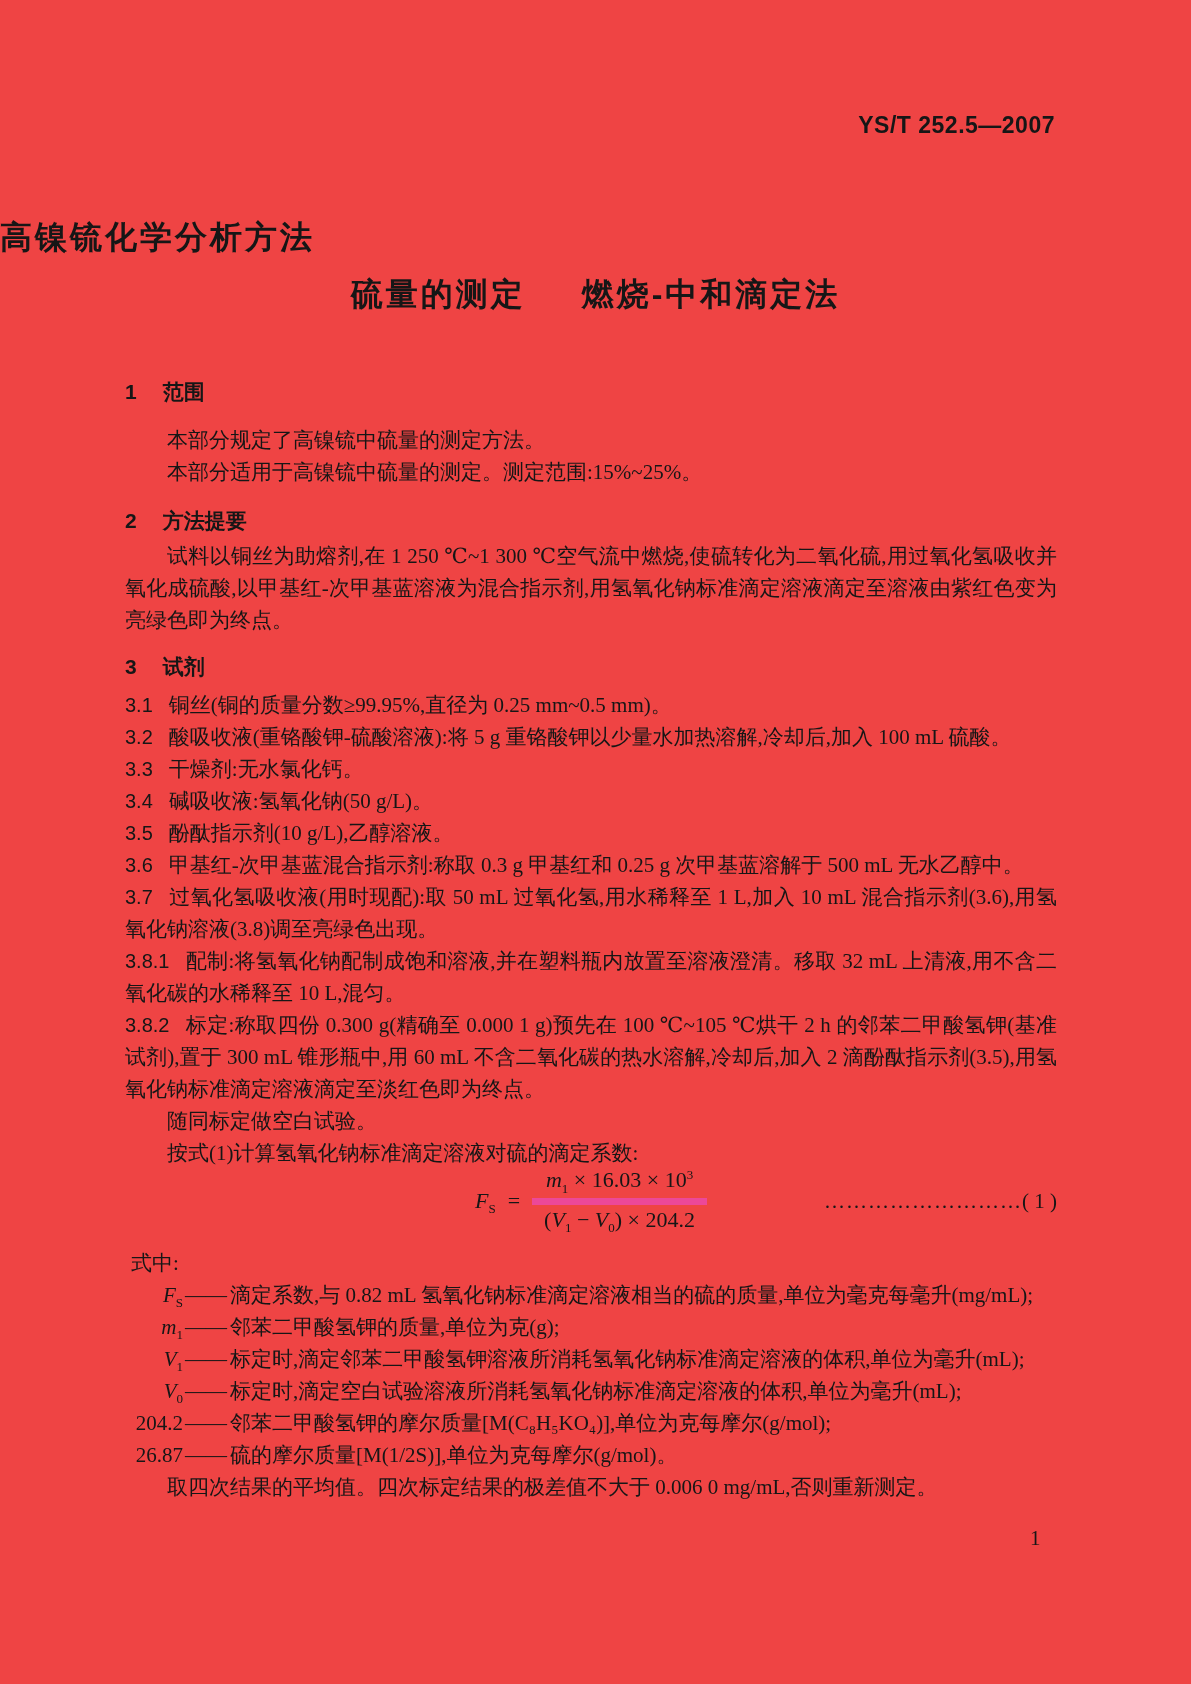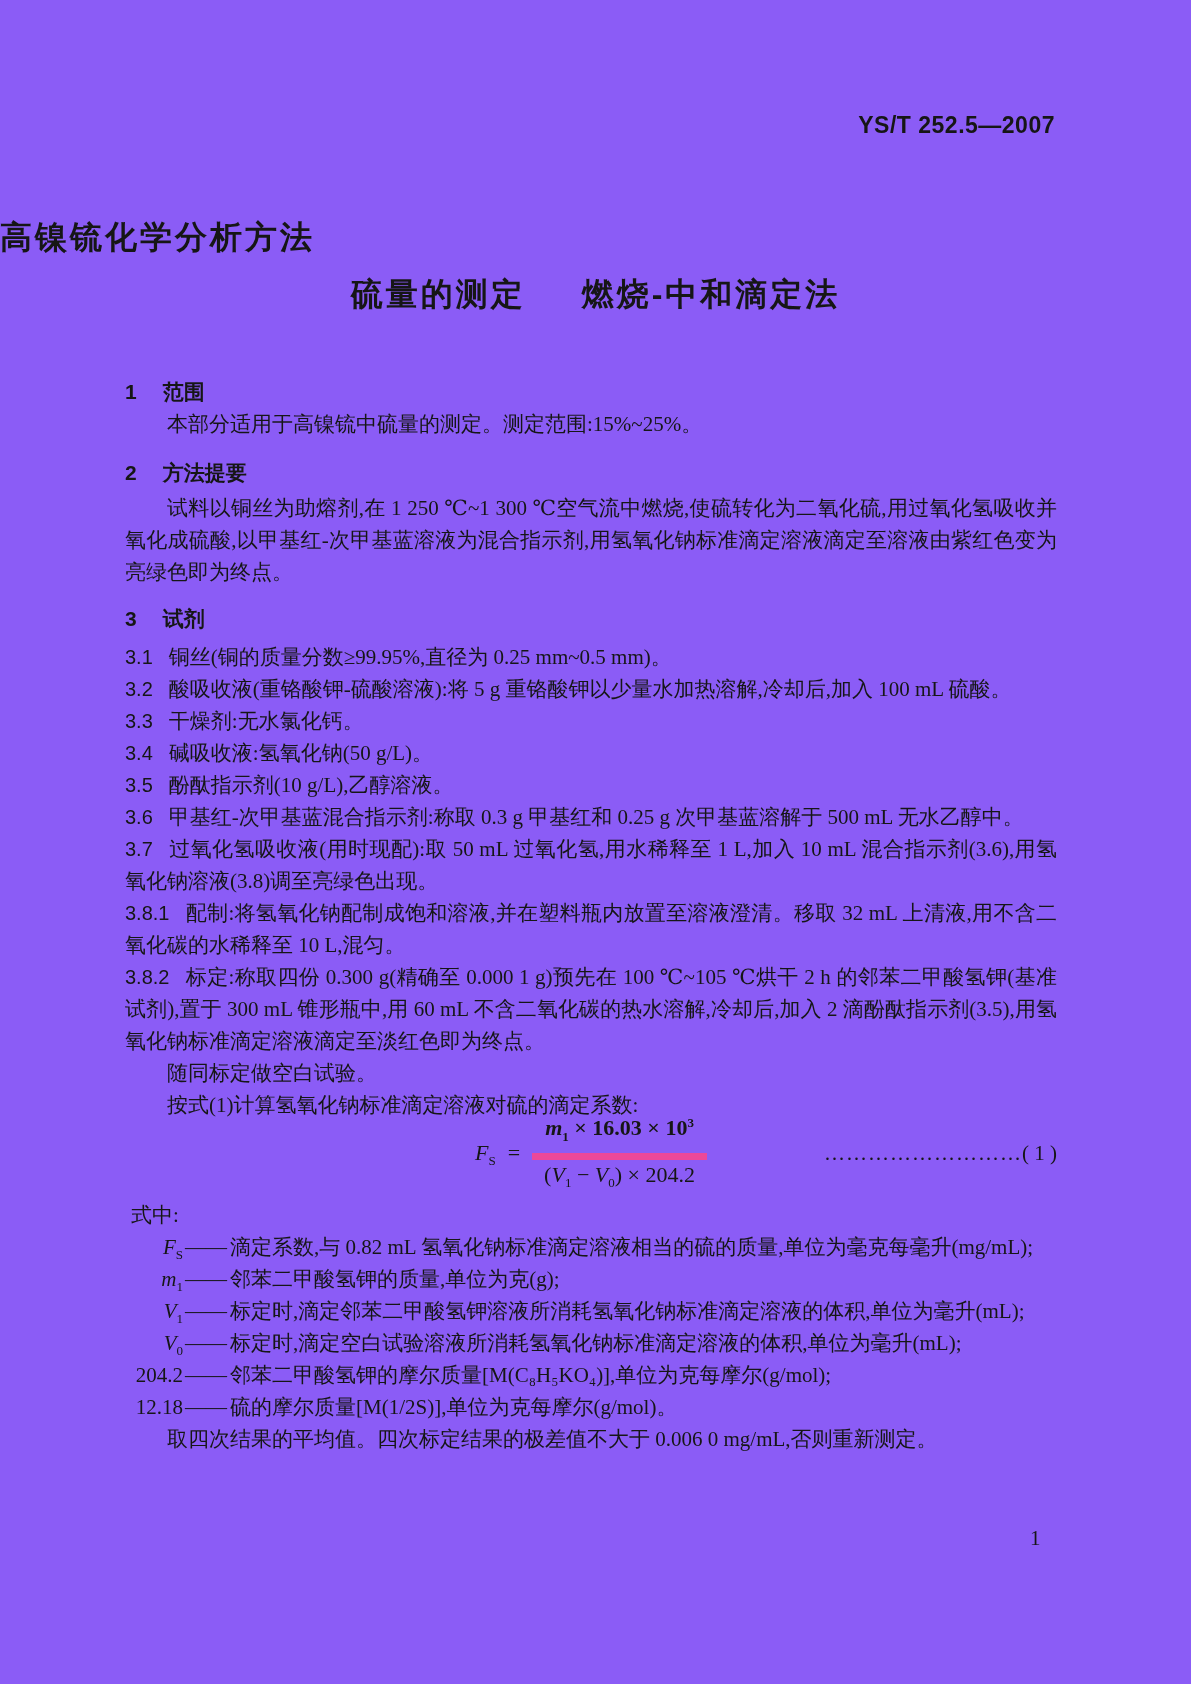--- a/index.html
+++ b/index.html
@@ -2,21 +2,21 @@
 <html><head>
 <meta charset="utf-8">
 <style>
   * { margin:0; padding:0; box-sizing:border-box; }
   html,body { background:#ffffff; }
   body {
     width:1191px; height:1684px;
     font-family:"Liberation Serif","DejaVu Serif",serif;
     color:#161616;
   }
-  .page { position:relative; width:1191px; height:1684px; background:#8b5cf6; overflow:hidden; }
+  .page { position:relative; width:1191px; height:1684px; background:#ef4444; overflow:hidden; }
 
   .std-code {
     position:absolute; top:112px; right:136px;
     font-family:"Liberation Sans","DejaVu Sans",sans-serif;
     font-weight:700; font-size:23px; letter-spacing:0.5px;
   }
 
   .doc-title {
     position:absolute; top:216px; left:0; width:100%;
     text-align:left;
@@ -52,21 +52,21 @@
   .formula-line {
     position:relative; margin-top:4px; height:56px;
     display:flex; align-items:center; justify-content:center;
   }
   .equation { display:flex; align-items:center; gap:12px; font-size:22px; }
   .lhs { white-space:nowrap; }
   i.var { font-style:italic; }
   sub { font-size:13px; line-height:1; }
   sup { font-size:13px; line-height:1; }
   .frac { display:inline-flex; flex-direction:column; text-align:center; line-height:24px; }
-  .frac .fnum { padding:0 12px 10px;font-weight:bold; }
+  .frac .fnum { padding:0 12px 3px; }
   .frac .fden { border-top:7px solid #ec4899; padding:3px 12px 0; }
   .leader { position:absolute; right:0; top:50%; transform:translateY(-50%);
     display:flex; align-items:center; font-size:21px; }
   .leader .dots { letter-spacing:1px; }
 
   .where-label { margin-top:18px; margin-left:6px; }
   .defs { }
   .def-row { display:flex; align-items:baseline; }
   .def-term { width:58px; text-align:right; white-space:nowrap; }
   .defs .def-row:nth-child(-n+4) .def-term .tv { font-style:italic; }
@@ -89,20 +89,21 @@
       <span>燃烧-中和滴定法</span>
     </div>
   </div>
 
   <div class="content">
 
     <div class="sec-heading">
       <span>1</span>
       <span>范围</span>
     </div>
+    <div class="para mt16">本部分规定了高镍锍中硫量的测定方法。</div>
     <div class="para">本部分适用于高镍锍中硫量的测定。测定范围:15%~25%。</div>
 
     <div class="sec-heading mt17">
       <span>2</span>
       <span>方法提要</span>
     </div>
     <div class="para mt13">试料以铜丝为助熔剂,在 1 250 ℃~1 300 ℃空气流中燃烧,使硫转化为二氧化硫,用过氧化氢吸收并氧化成硫酸,以甲基红-次甲基蓝溶液为混合指示剂,用氢氧化钠标准滴定溶液滴定至溶液由紫红色变为亮绿色即为终点。</div>
 
     <div class="sec-heading mt15">
       <span>3</span>
@@ -177,21 +178,21 @@
         <span class="def-term"><span class="tv">V</span><sub>0</sub></span>
         <span class="def-dash">——</span>
         <span class="def-desc">标定时,滴定空白试验溶液所消耗氢氧化钠标准滴定溶液的体积,单位为毫升(mL);</span>
       </div>
       <div class="def-row">
         <span class="def-term"><span class="tv">204.2</span><sub></sub></span>
         <span class="def-dash">——</span>
         <span class="def-desc">邻苯二甲酸氢钾的摩尔质量[M(C₈H₅KO₄)],单位为克每摩尔(g/mol);</span>
       </div>
       <div class="def-row">
-        <span class="def-term"><span class="tv">12.18</span><sub></sub></span>
+        <span class="def-term"><span class="tv">26.87</span><sub></sub></span>
         <span class="def-dash">——</span>
         <span class="def-desc">硫的摩尔质量[M(1/2S)],单位为克每摩尔(g/mol)。</span>
       </div>
     </div>
 
     <div class="para">取四次结果的平均值。四次标定结果的极差值不大于 0.006 0 mg/mL,否则重新测定。</div>
 
   </div>
 
   <div class="page-num">1</div>

